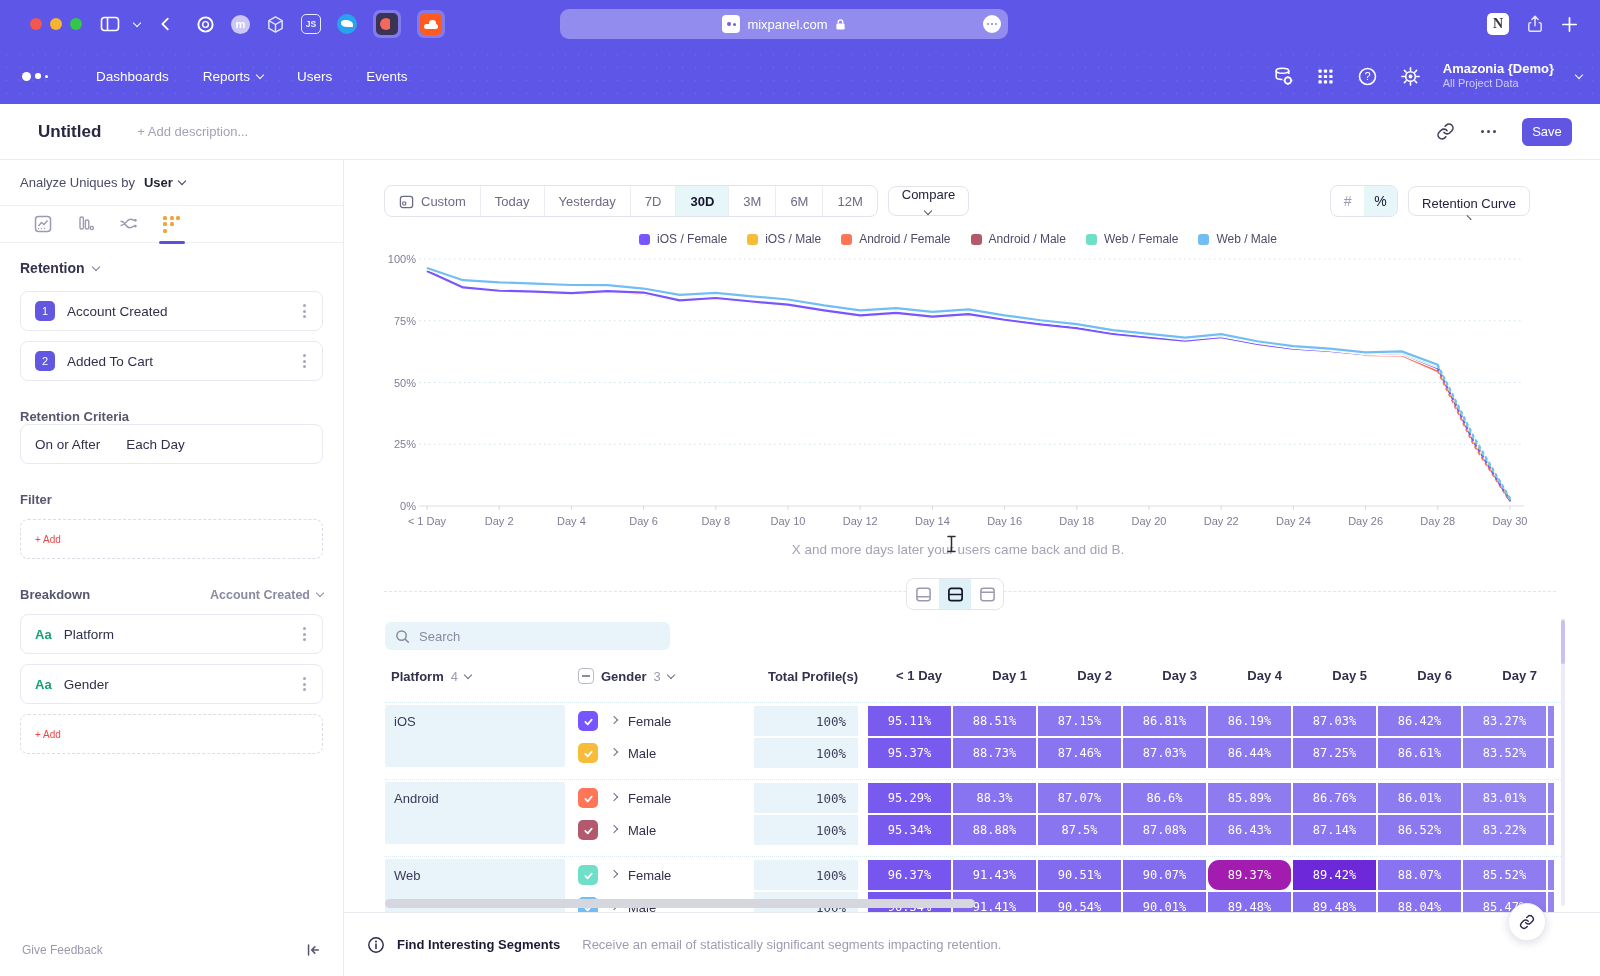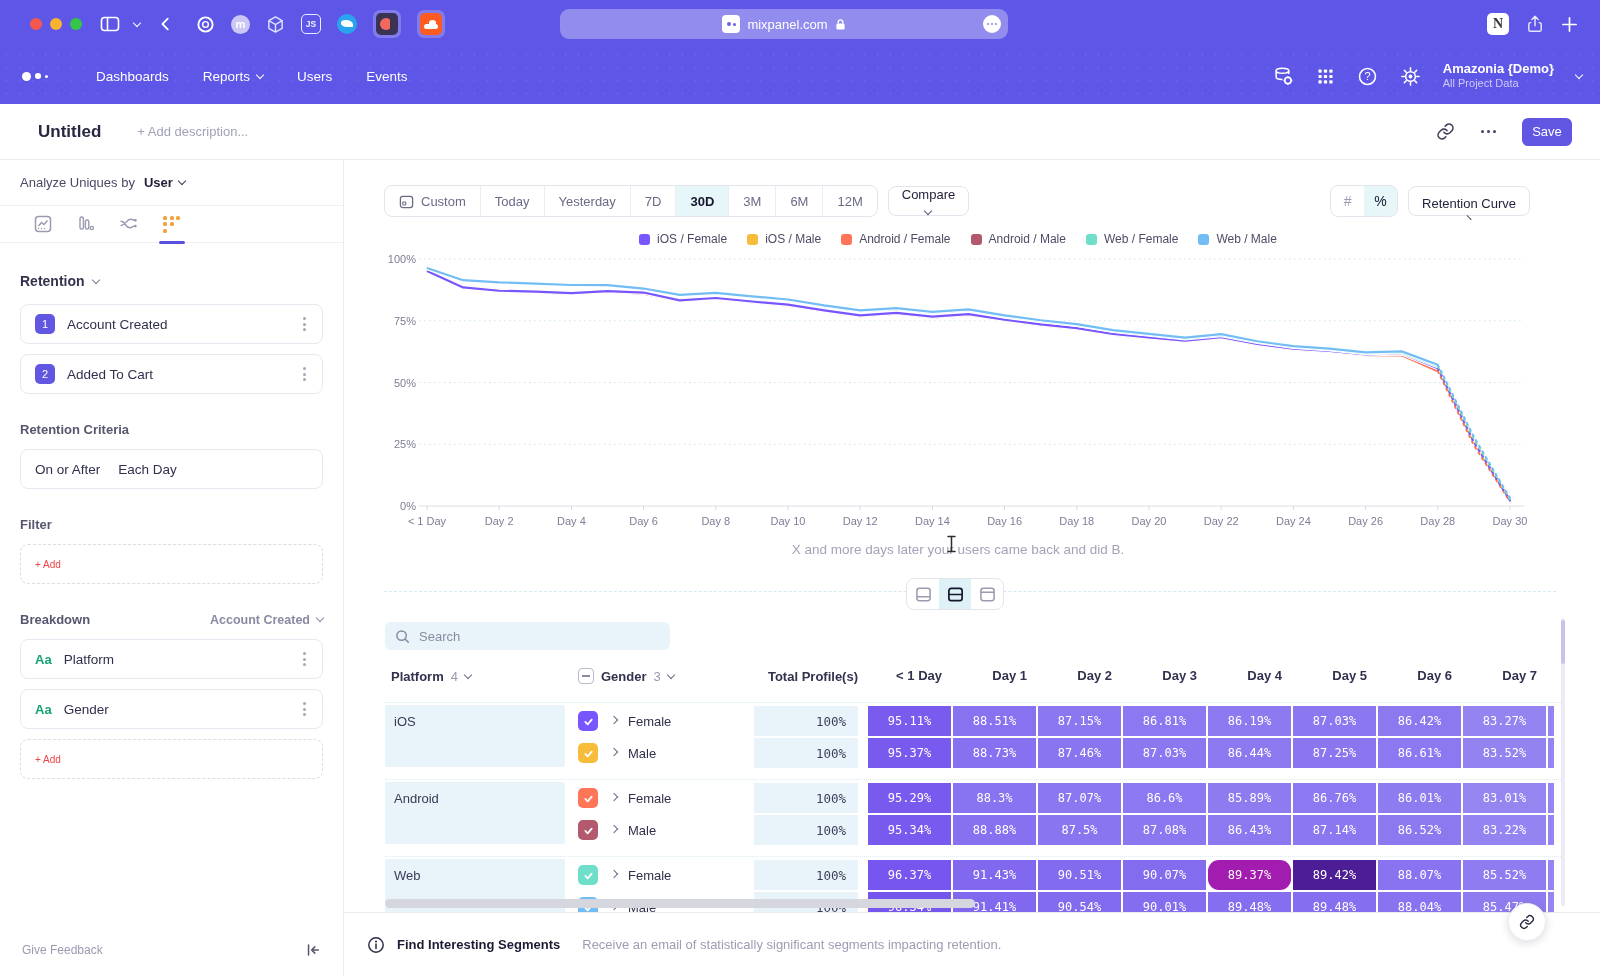--- a/index.html
+++ b/index.html
@@ -388,21 +388,21 @@
           <i></i>
           <i class="off"></i>
           <i></i>
           <i class="off"></i>
           <i class="off"></i>
         </span>
     </span>
   </div>
 
   <div class="sb-section">
-    <div class="sb-h" style="margin-top:30px">
+    <div class="sb-h" style="margin-top:17px">
       <span>Retention</span>
         <span class="chv" style="color:#7a7a93"></span>
     </div>
 
     <div class="card" style="margin-top:15px">
       <span class="badge">1</span>
       <span class="lbl">Account Created</span>
       <span class="kebab">
           <i></i>
           <i></i>
@@ -413,21 +413,21 @@
       <span class="badge">2</span>
       <span class="lbl">Added To Cart</span>
       <span class="kebab">
           <i></i>
           <i></i>
           <i></i>
         </span>
     </div>
 
     <div class="sb-sub" style="margin-top:28px">Retention Criteria</div>
-    <div class="card" style="margin-top:12px; gap:18px">
+    <div class="card" style="gap:26px">
       <span class="lbl">On or After</span>
       <span class="lbl">Each Day</span>
     </div>
 
     <div class="sb-sub" style="margin-top:28px">Filter</div>
     <div class="dcard" style="margin-top:12px">+ Add</div>
 
     <div class="sb-h" style="margin-top:28px; font-size:13px; color:#56566e; display:flex">
       <span>Breakdown</span>
       <span class="bd-scope">
@@ -766,21 +766,21 @@
           </span>
           <span class="chv right rowchv"></span>
           <span class="rowlabel">Female</span>
           <span class="totcell">100%</span>
           <span class="daycells">
             <span class="dcell" style="background: rgb(118, 86, 238);">96.37%</span>
             <span class="dcell" style="background: rgb(129, 104, 239);">91.43%</span>
             <span class="dcell" style="background: rgb(131, 107, 239);">90.51%</span>
             <span class="dcell" style="background: rgb(132, 108, 239);">90.07%</span>
             <span class="dcell" style="background: #a21caf; border-radius: 11px;">89.37%</span>
-            <span class="dcell" style="background: #4c1d95;">89.42%</span>
+            <span class="dcell" style="background: #6d28d9;">89.42%</span>
             <span class="dcell" style="background: rgb(137, 115, 240);">88.07%</span>
             <span class="dcell" style="background: rgb(142, 124, 240);">85.52%</span>
             <span class="dcell sliver" style="background: rgb(148, 133, 241);"></span>
           </span>
         </div>
         <div class="trow" style="top: 34px;">
           <span class="cbx" style="background: rgb(114, 190, 244);">
             <svg width="11" height="11" viewBox="0 0 12 12">
               <path d="M2.5 6.5l2.6 2.6 4.4-5.2" stroke="#fff" stroke-width="1.9" fill="none" stroke-linecap="round" stroke-linejoin="round"></path>
             </svg>

